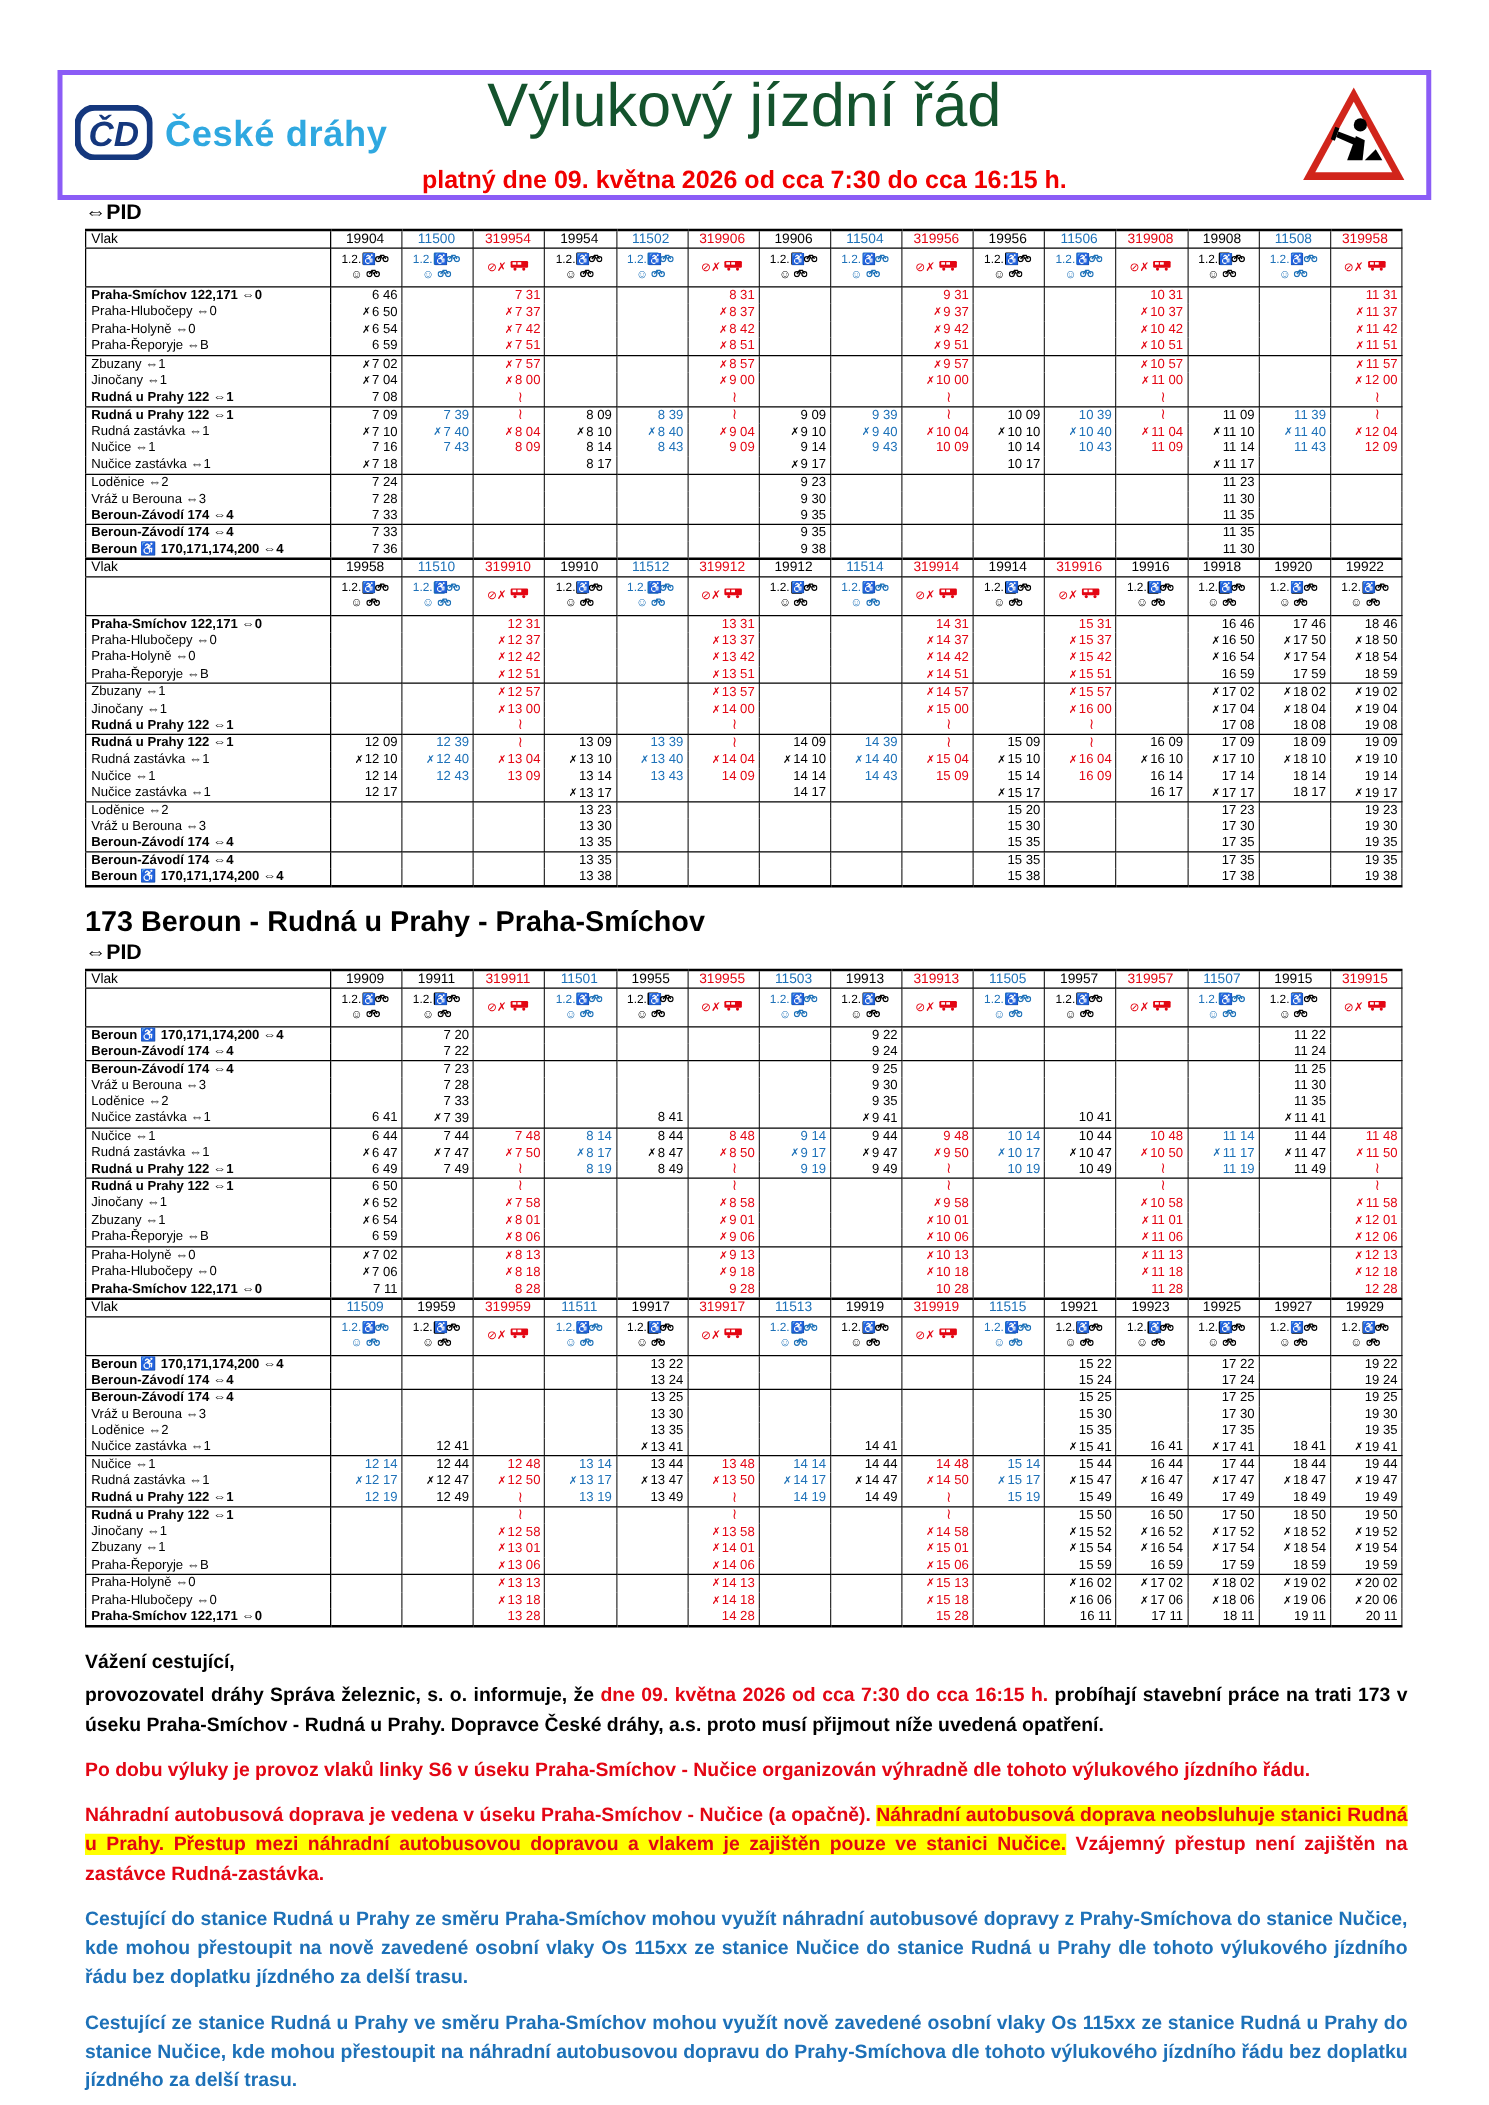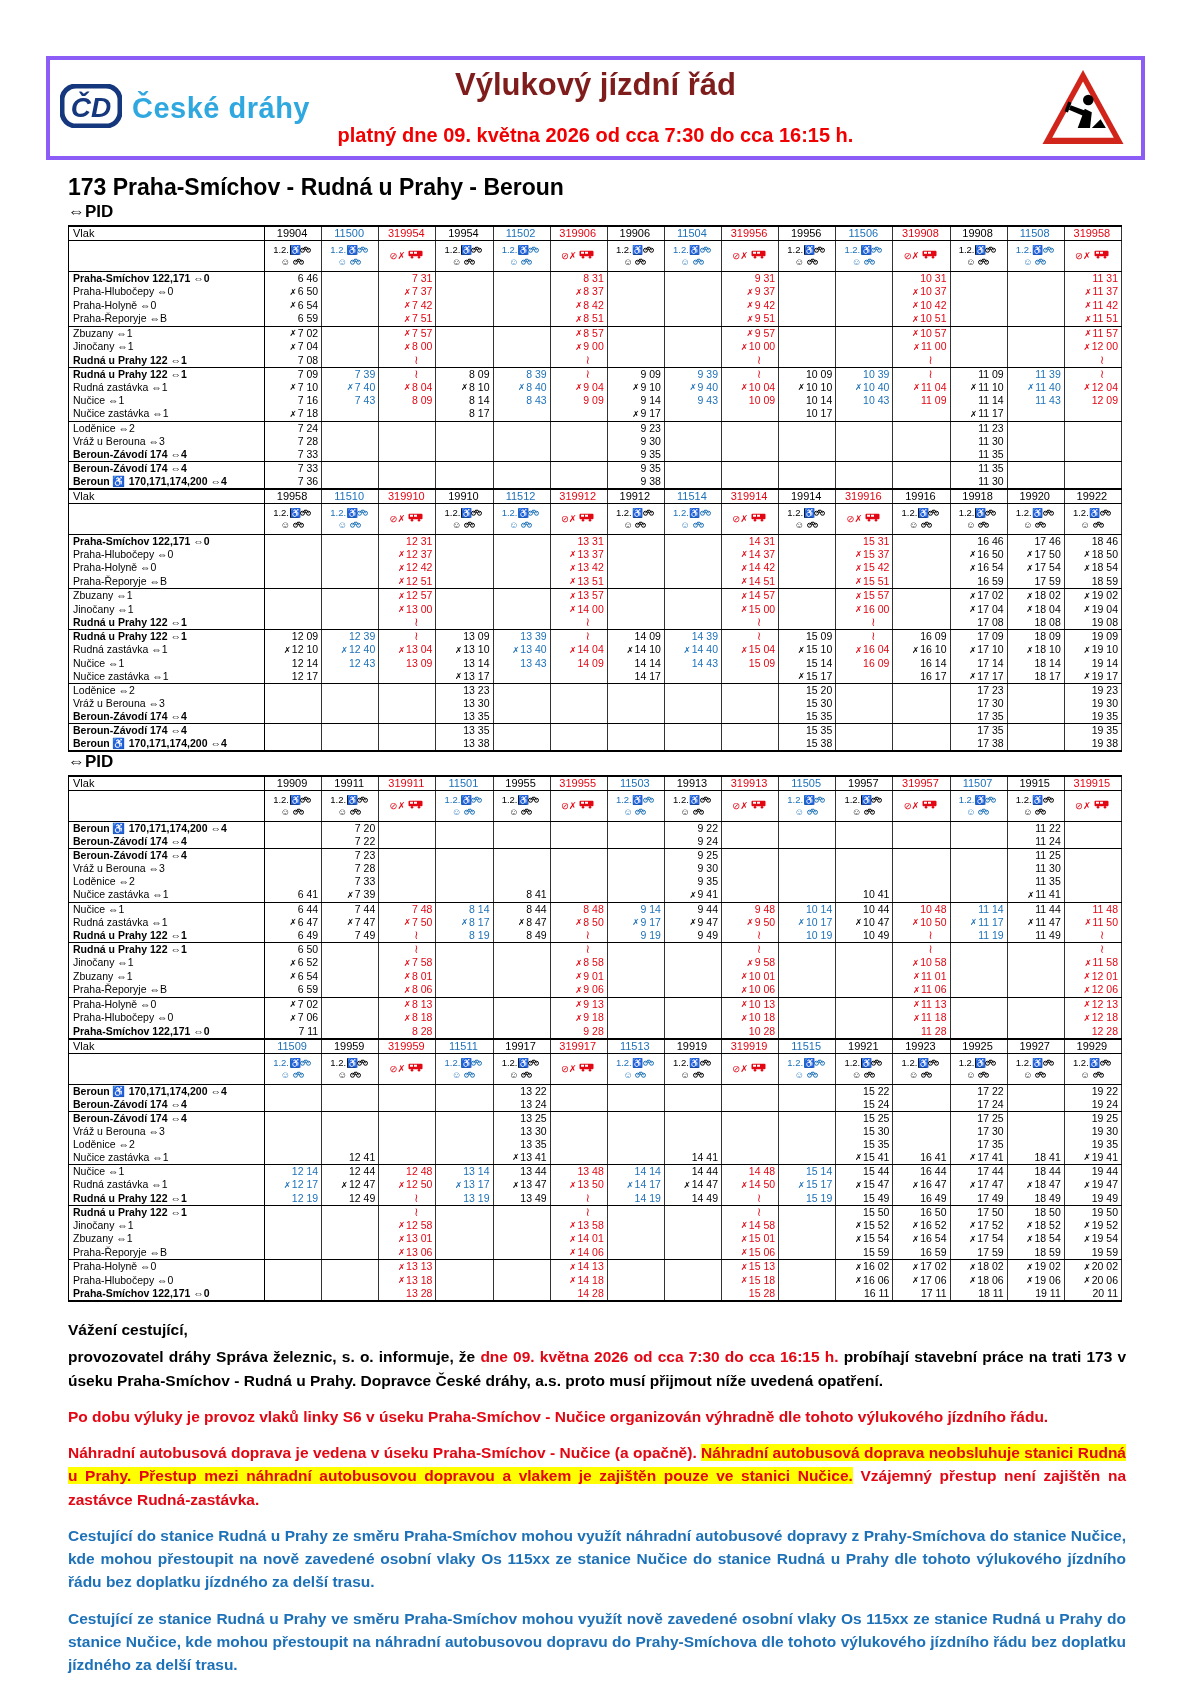--- a/index.html
+++ b/index.html
@@ -4,21 +4,21 @@
 <style>
   html,body{margin:0;padding:0;background:#fff;}
   body{width:1191px;min-height:1684px;font-family:"Liberation Sans",sans-serif;color:#000;position:relative;}
   .page{padding:56px 46px 30px 46px;}
 
   
   .banner{border:4px solid #8b5cf6;height:96px;display:flex;align-items:center;position:relative;padding:0 10px;}
   .logo-wrap{display:flex;align-items:center;gap:10px;width:300px;}
   .cd-name{font-size:29px;font-weight:bold;color:#2fa8e0;letter-spacing:0.5px;}
   .banner-center{position:absolute;left:0;right:0;top:0;bottom:0;display:flex;flex-direction:column;align-items:center;justify-content:center;pointer-events:none;}
-  .banner-title{font-size:31px;font-weight:bold;color:#7f1d1d;line-height:1.05;}
+  .banner-title{font-size:49px;font-weight:normal;color:#14532d;line-height:1.05;}
   .banner-sub{font-size:20px;font-weight:bold;color:#f00000;margin-top:22px;}
   .warn{position:absolute;right:14px;top:6px;}
 
   
   .sec-title{font-size:23px;font-weight:bold;margin:14px 0 1px 22px;}
   .sec-sub{display:flex;justify-content:space-between;align-items:flex-end;font-size:16.5px;margin:0 4px 3px 22px;}
   .pid{font-size:17px;font-weight:bold;}
   .tt{border-collapse:collapse;table-layout:fixed;width:1054px;margin-left:22px;}
   .tt td{border-right:1px solid #333;padding:0 3px 0 1px;font-size:10.5px;line-height:13px;height:13px;
          text-align:right;white-space:nowrap;overflow:hidden;vertical-align:middle;}
@@ -70,21 +70,20 @@
         <circle cx="56" cy="38" r="6" fill="#000"></circle>
         <path d="M44 70 L52 48 L60 52 L58 70 Z" fill="#000"></path>
         <path d="M52 50 L36 44 L34 49 L50 56 Z" fill="#000"></path>
         <rect x="31" y="40" width="4" height="12" fill="#000" transform="rotate(20 33 46)"></rect>
         <path d="M60 70 L76 70 L70 60 Z" fill="#000"></path>
       </svg>
     </span>
   </div>
 
   <div>
-    <div class="sec-title">173 Praha-Smíchov - Rudná u Prahy - Beroun</div>
     <div class="sec-sub">
       <span class="pid">⇔PID</span>
     </div>
     <div>
         <table class="tt">
           <colgroup>
             <col class="col-st">
             <col span="15">
           </colgroup>
           <tbody>
@@ -1122,20 +1121,21 @@
               <td class="c-black">17 38</td>
               <td class="c-black"></td>
               <td class="c-black">19 38</td>
             </tr>
           </tbody>
         </table>
       </div>
   </div>
 
   <div>
+    <div class="sec-title">173 Beroun - Rudná u Prahy - Praha-Smíchov</div>
     <div class="sec-sub">
       <span class="pid">⇔PID</span>
     </div>
     <div>
         <table class="tt">
           <colgroup>
             <col class="col-st">
             <col span="15">
           </colgroup>
           <tbody>

